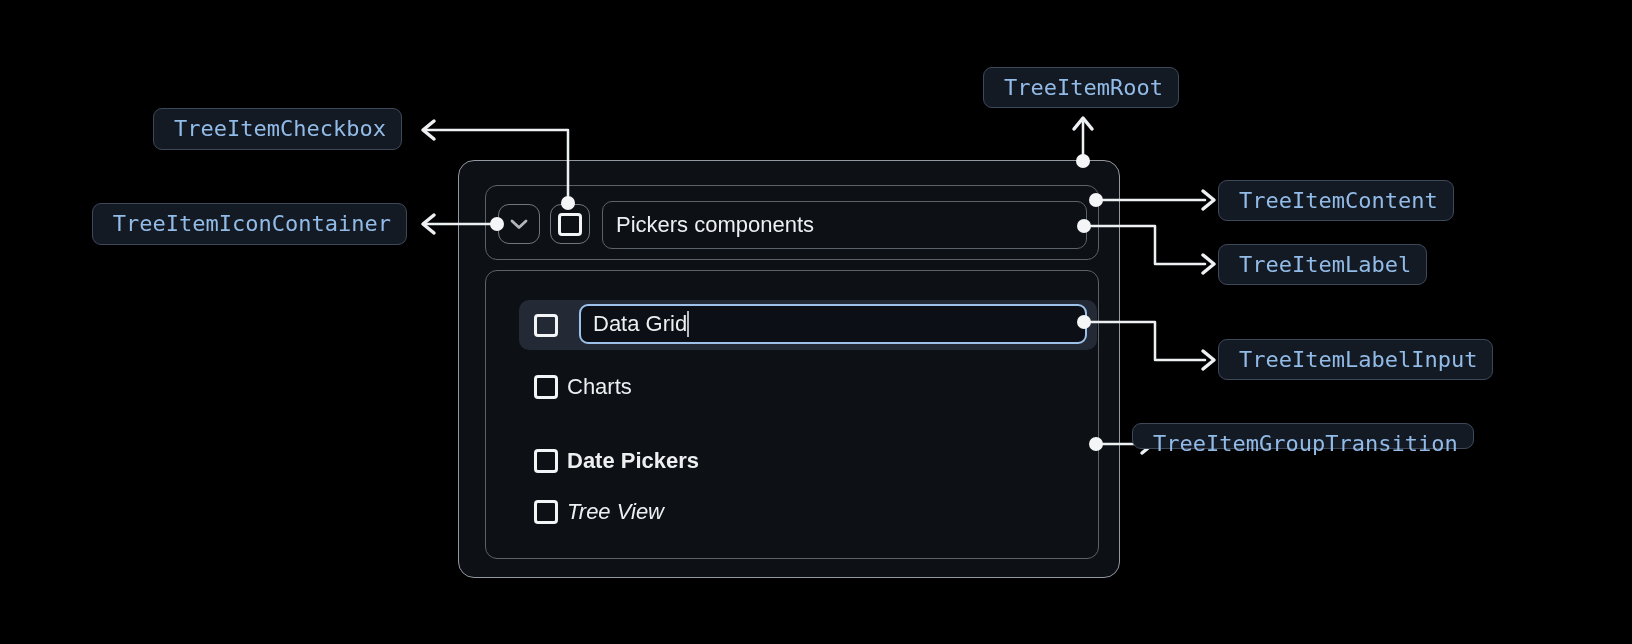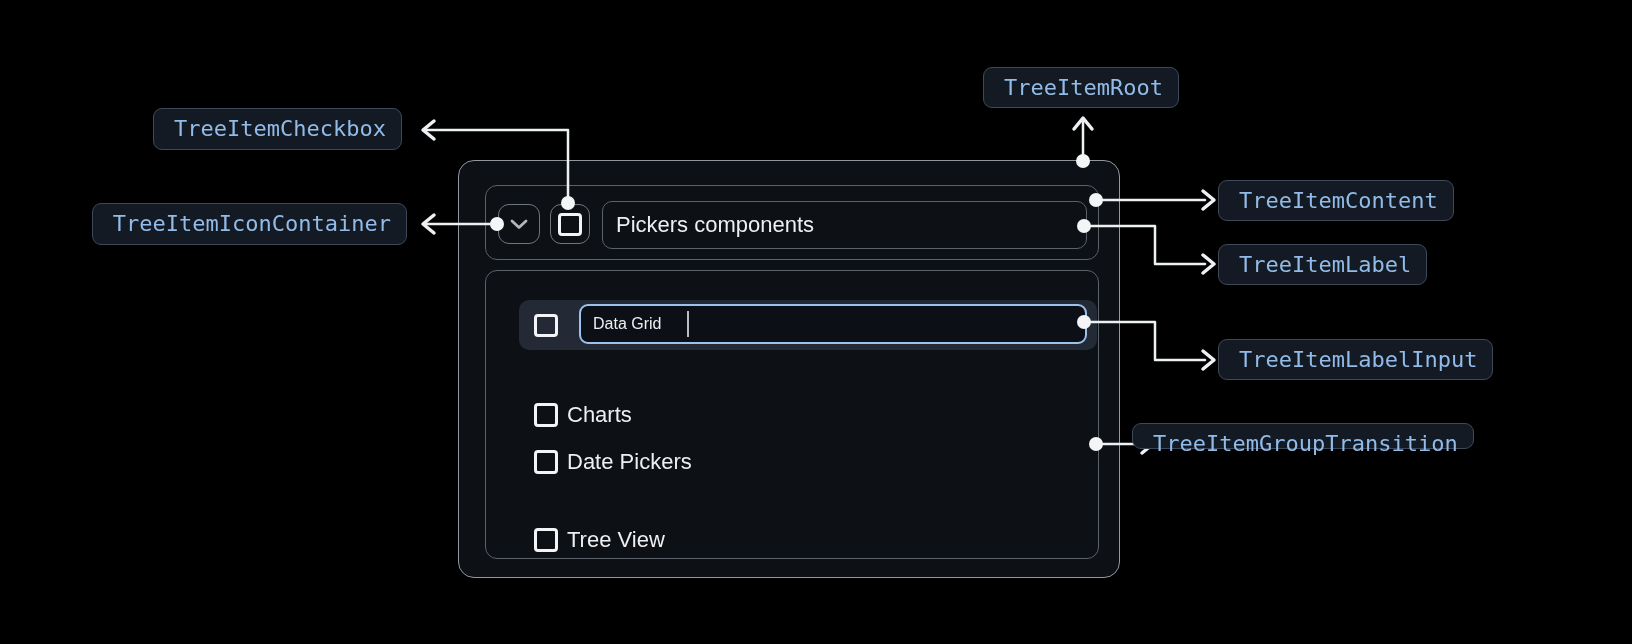--- a/index.html
+++ b/index.html
@@ -46,30 +46,30 @@
   }
   .row-editing{
     position:absolute;left:33px;top:29px;width:578px;height:50px;box-sizing:border-box;
     background:#232a35;border-radius:10px;
   }
   .row-editing .checkglyph{position:absolute;left:15px;top:14px;}
   .inputwrap{position:absolute;left:60px;top:4px;width:508px;height:40px;}
   .labelinput{
     position:absolute;inset:0;box-sizing:border-box;width:508px;height:40px;
     background:#0c1016;border:2px solid #9cc2ec;border-radius:9px;
-    color:#edeff1;font-family:"Liberation Sans","DejaVu Sans",sans-serif;font-size:16px;
+    color:#edeff1;font-family:"Liberation Sans","DejaVu Sans",sans-serif;font-size:22px;
     padding:0 0 0 12px;outline:none;
   }
   .caret{position:absolute;left:108px;top:7px;width:2px;height:26px;background:#b9bdc2;}
   .row{
-    position:absolute;left:48px;height:24px;display:flex;align-items:center;cursor:pointer;margin-top:28px;
+    position:absolute;left:48px;height:24px;display:flex;align-items:center;cursor:pointer;
   }
   .row .checkglyph{width:24px;height:24px;margin-right:9px;flex:none;}
   .row .rowlabel{color:#edeff1;font-size:22px;line-height:24px;white-space:nowrap;}
-  .row-1{top:104px;} .row-2{top:151px;} .row-3{top:229px;}
+  .row-1{top:104px;} .row-2{top:178px;font-weight:bold;} .row-3{top:229px;font-style:italic;}
   
   .wires{position:absolute;left:0;top:0;z-index:5;pointer-events:none;}
   .pill{z-index:6;padding-left:20px;}
 </style>
 </head>
 <body>
 
 <div class="stage">
 
   <div class="root">

